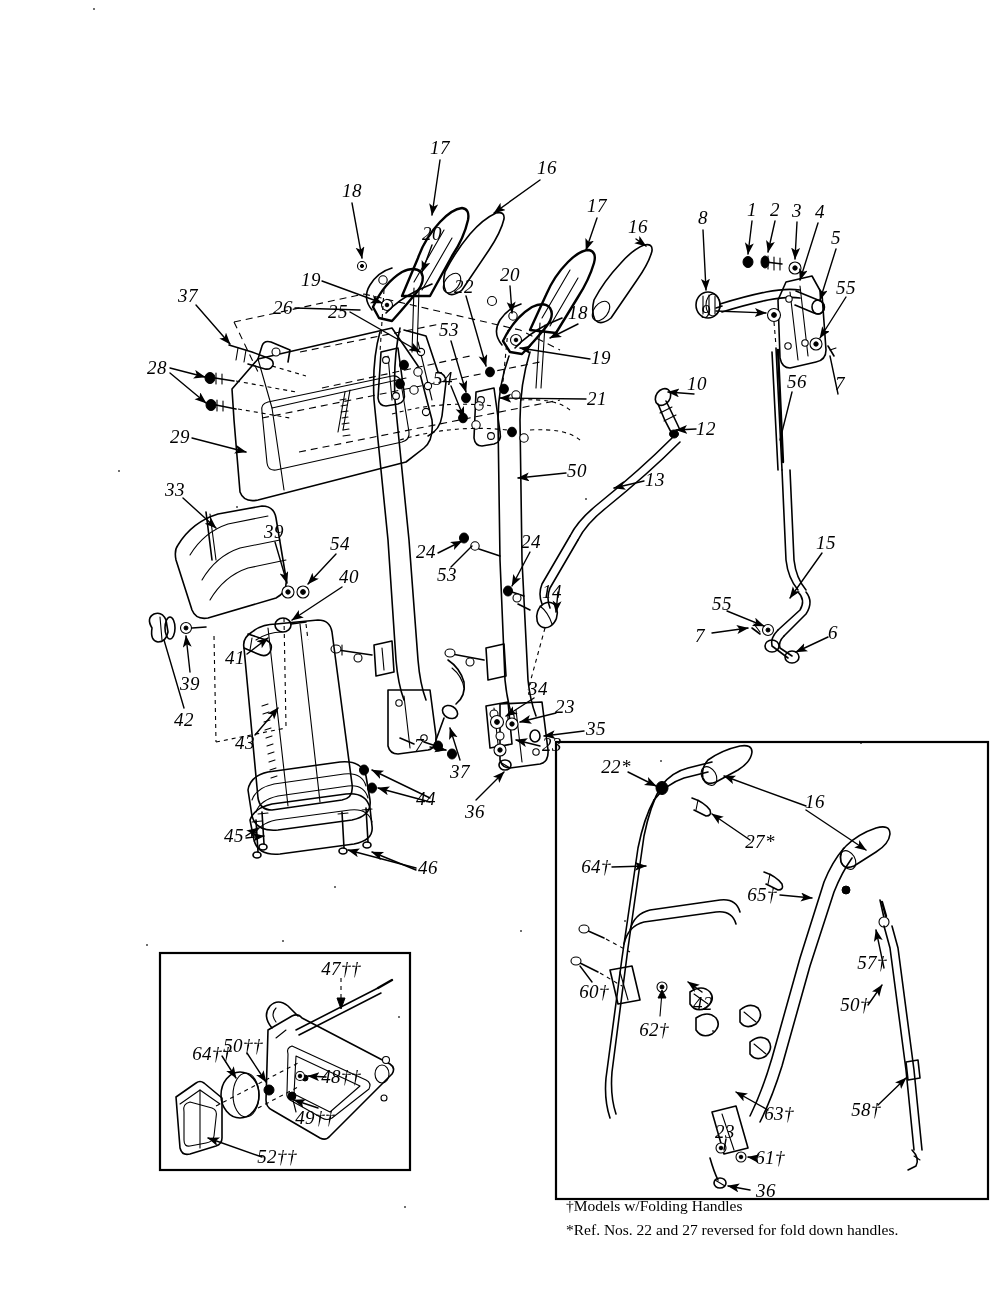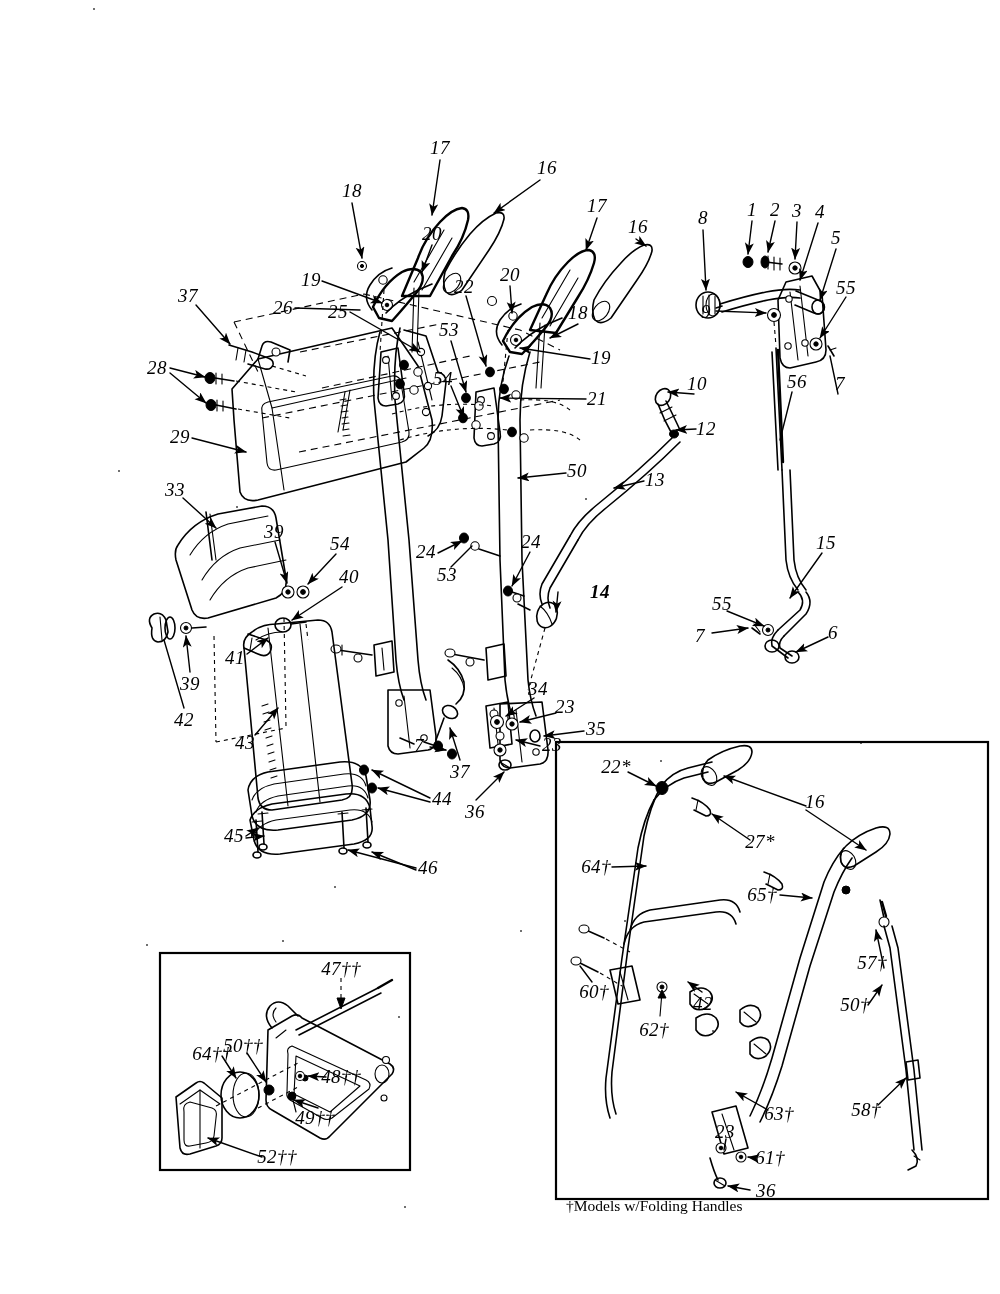--- a/index.html
+++ b/index.html
@@ -650,36 +650,36 @@
       <div class="cal" style="left: 577px; top: 470px;">50</div>
       <div class="cal" style="left: 655px; top: 479px;">13</div>
       <div class="cal" style="left: 175px; top: 489px;">33</div>
       <div class="cal" style="left: 274px; top: 531px;">39</div>
       <div class="cal" style="left: 340px; top: 543px;">54</div>
       <div class="cal" style="left: 426px; top: 551px;">24</div>
       <div class="cal" style="left: 531px; top: 541px;">24</div>
       <div class="cal" style="left: 826px; top: 542px;">15</div>
       <div class="cal" style="left: 349px; top: 576px;">40</div>
       <div class="cal" style="left: 447px; top: 574px;">53</div>
-      <div class="cal" style="left: 600px; top: 591px; font-weight: bold;">14</div>
+      <div class="cal" style="left: 552px; top: 591px;">14</div>
       <div class="cal" style="left: 722px; top: 603px;">55</div>
       <div class="cal" style="left: 235px; top: 657px;">41</div>
       <div class="cal" style="left: 190px; top: 683px;">39</div>
       <div class="cal" style="left: 833px; top: 632px;">6</div>
       <div class="cal" style="left: 700px; top: 635px;">7</div>
       <div class="cal" style="left: 184px; top: 719px;">42</div>
       <div class="cal" style="left: 538px; top: 688px;">34</div>
       <div class="cal" style="left: 565px; top: 706px;">23</div>
       <div class="cal" style="left: 245px; top: 742px;">43</div>
       <div class="cal" style="left: 596px; top: 728px;">35</div>
       <div class="cal" style="left: 552px; top: 744px;">23</div>
       <div class="cal" style="left: 419px; top: 745px;">7</div>
       <div class="cal" style="left: 460px; top: 771px;">37</div>
       <div class="cal" style="left: 475px; top: 811px;">36</div>
-      <div class="cal" style="left: 442px; top: 798px;">44</div>
+      <div class="cal" style="left: 426px; top: 798px;">44</div>
       <div class="cal" style="left: 234px; top: 835px;">45</div>
       <div class="cal" style="left: 428px; top: 867px;">46</div>
       <div class="cal" style="left: 616px; top: 766px;">22*</div>
       <div class="cal" style="left: 815px; top: 801px;">16</div>
       <div class="cal" style="left: 760px; top: 841px;">27*</div>
       <div class="cal" style="left: 596px; top: 866px;">64†</div>
       <div class="cal" style="left: 762px; top: 894px;">65†</div>
       <div class="cal" style="left: 872px; top: 962px;">57†</div>
       <div class="cal" style="left: 594px; top: 991px;">60†</div>
       <div class="cal" style="left: 703px; top: 1003px;">42</div>
@@ -692,20 +692,21 @@
       <div class="cal" style="left: 766px; top: 1190px;">36</div>
       <div class="cal" style="left: 341px; top: 968px;">47††</div>
       <div class="cal" style="left: 212px; top: 1053px;">64††</div>
       <div class="cal" style="left: 243px; top: 1045px;">50††</div>
       <div class="cal" style="left: 341px; top: 1076px;">48††</div>
       <div class="cal" style="left: 315px; top: 1117px;">49††</div>
       <div class="cal" style="left: 277px; top: 1156px;">52††</div>
     </div>
 
   <div class="note" style="left:566px; top:1197px;">†Models w/Folding Handles</div>
+  <div class="note" style="left:566px; top:1221px;">*Ref. Nos. 22 and 27 reversed for fold down handles.</div>
 
   <div id="speck-layer">
       <div class="speck" style="left: 93px; top: 8px;"></div>
       <div class="speck" style="left: 118px; top: 470px;"></div>
       <div class="speck" style="left: 585px; top: 498px;"></div>
       <div class="speck" style="left: 334px; top: 886px;"></div>
       <div class="speck" style="left: 520px; top: 930px;"></div>
       <div class="speck" style="left: 660px; top: 760px;"></div>
       <div class="speck" style="left: 404px; top: 1206px;"></div>
       <div class="speck" style="left: 146px; top: 944px;"></div>

